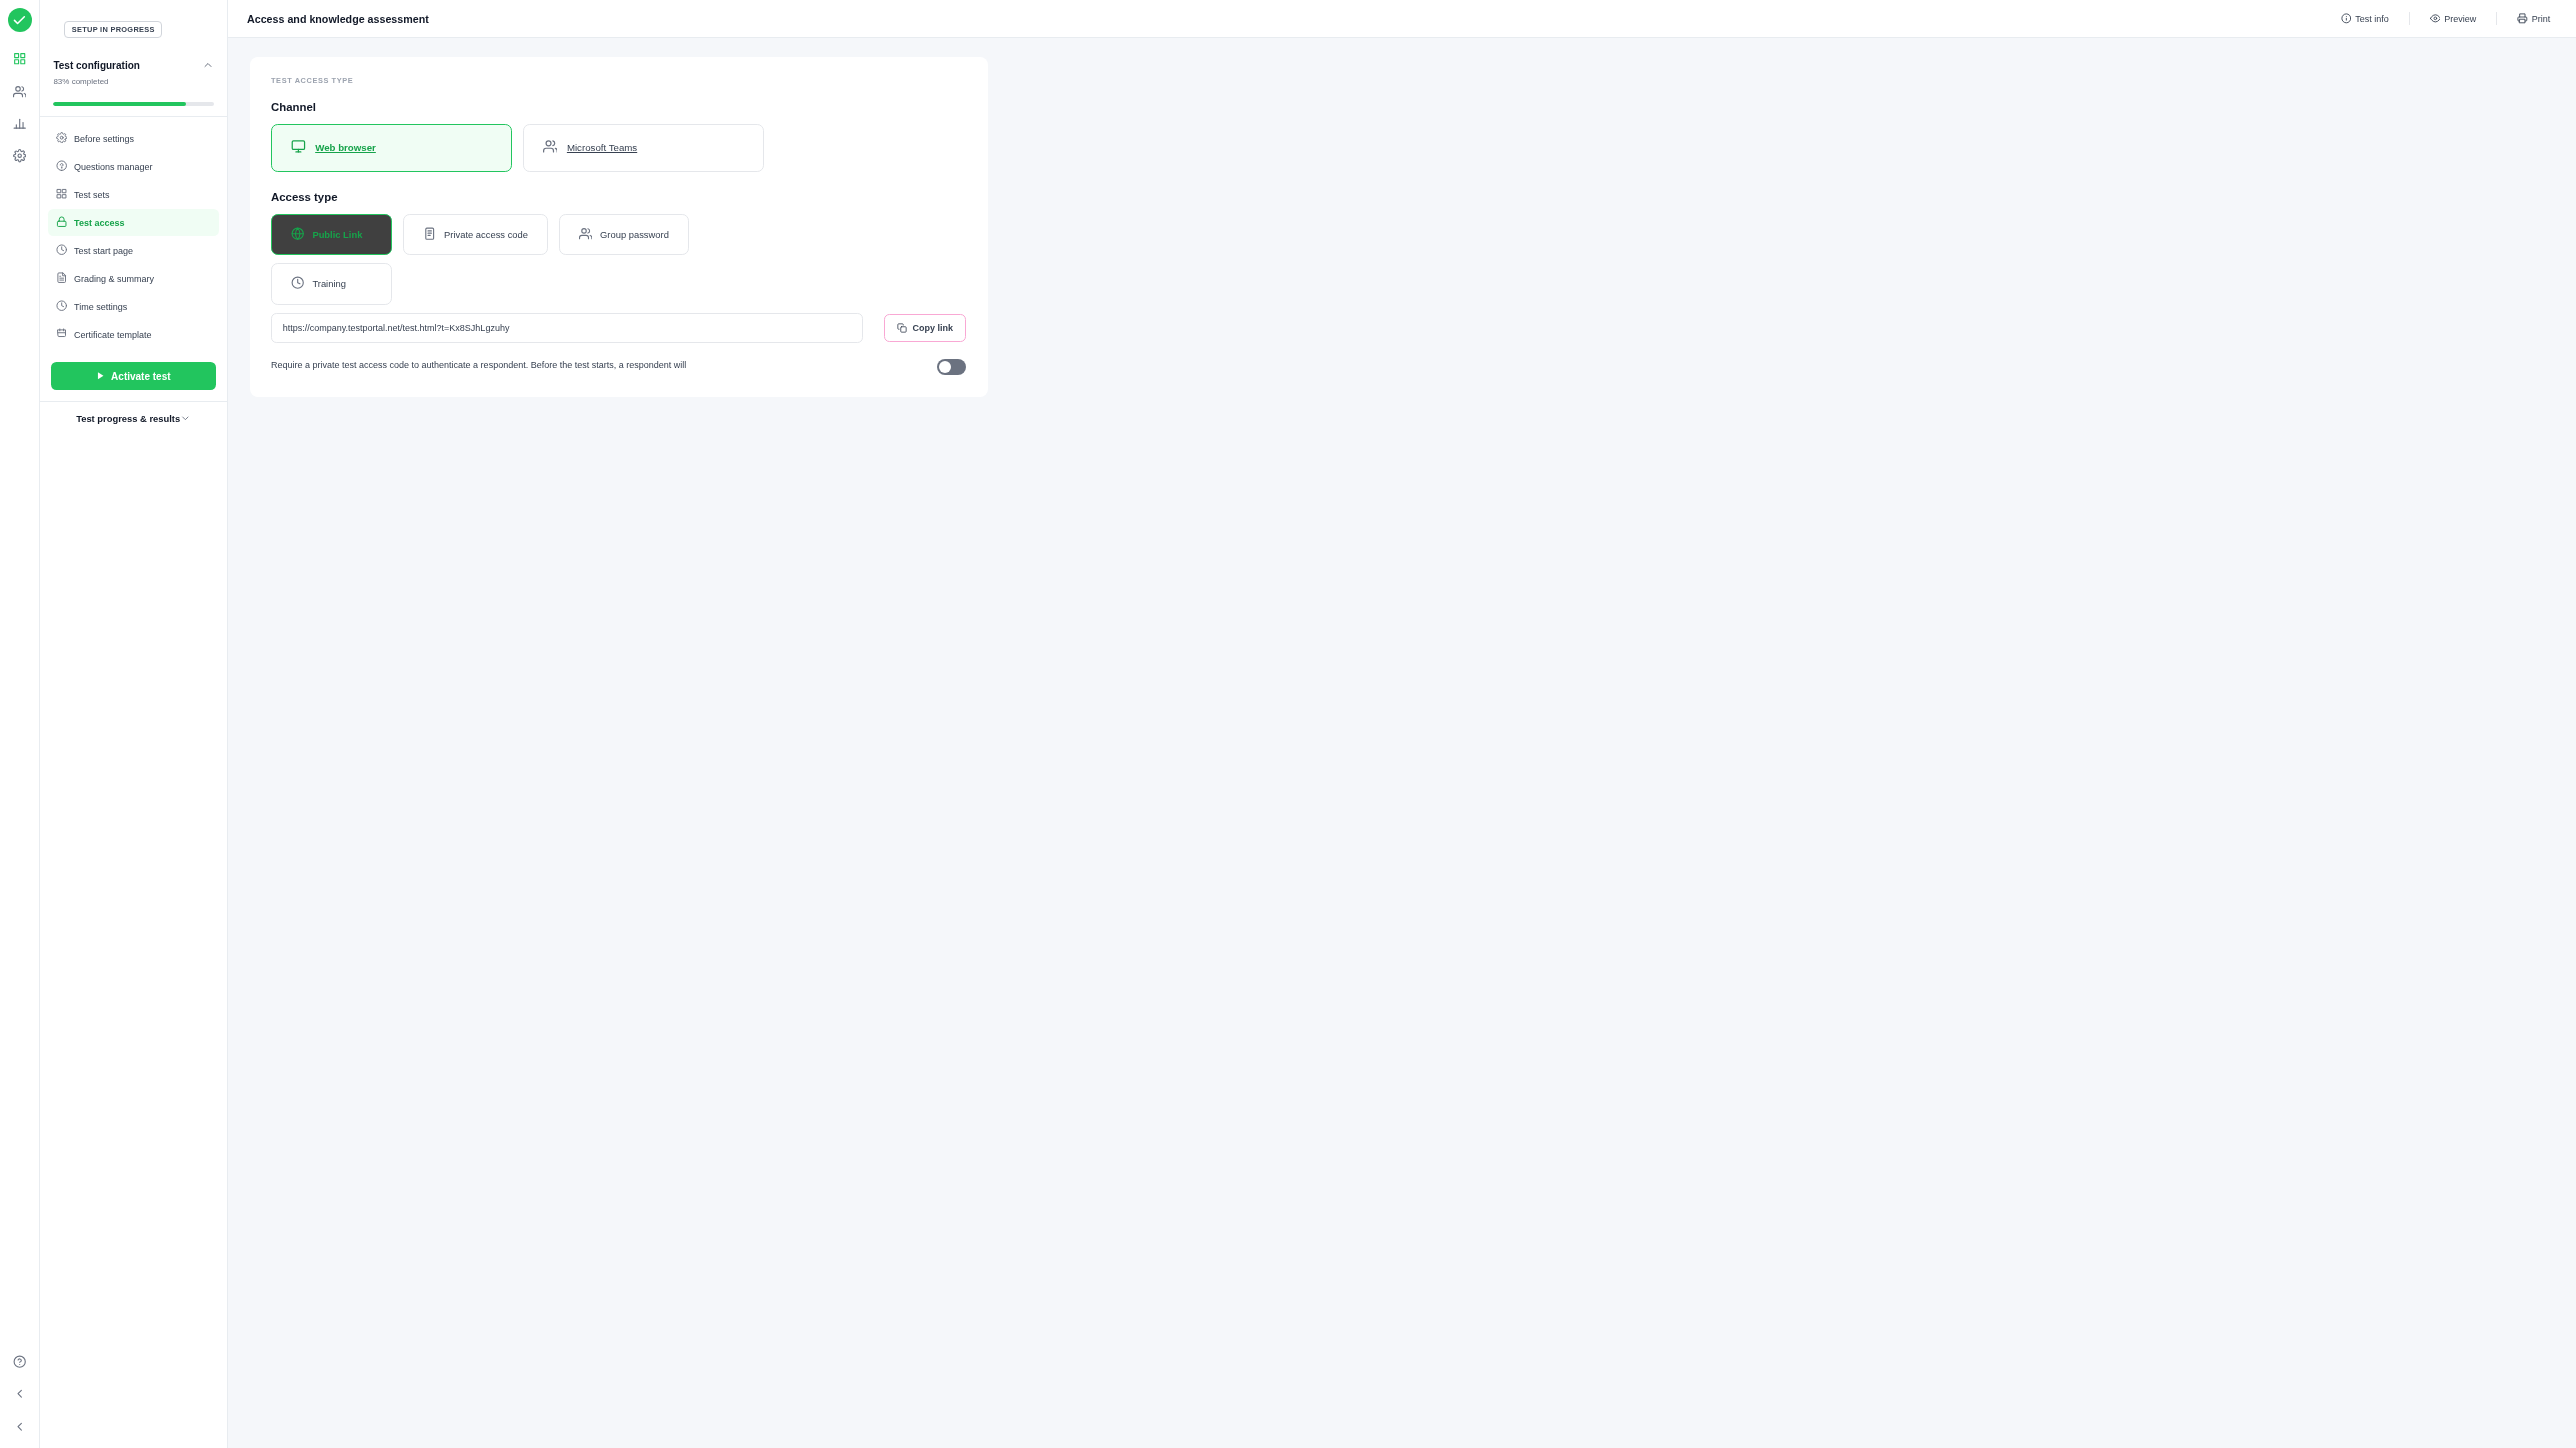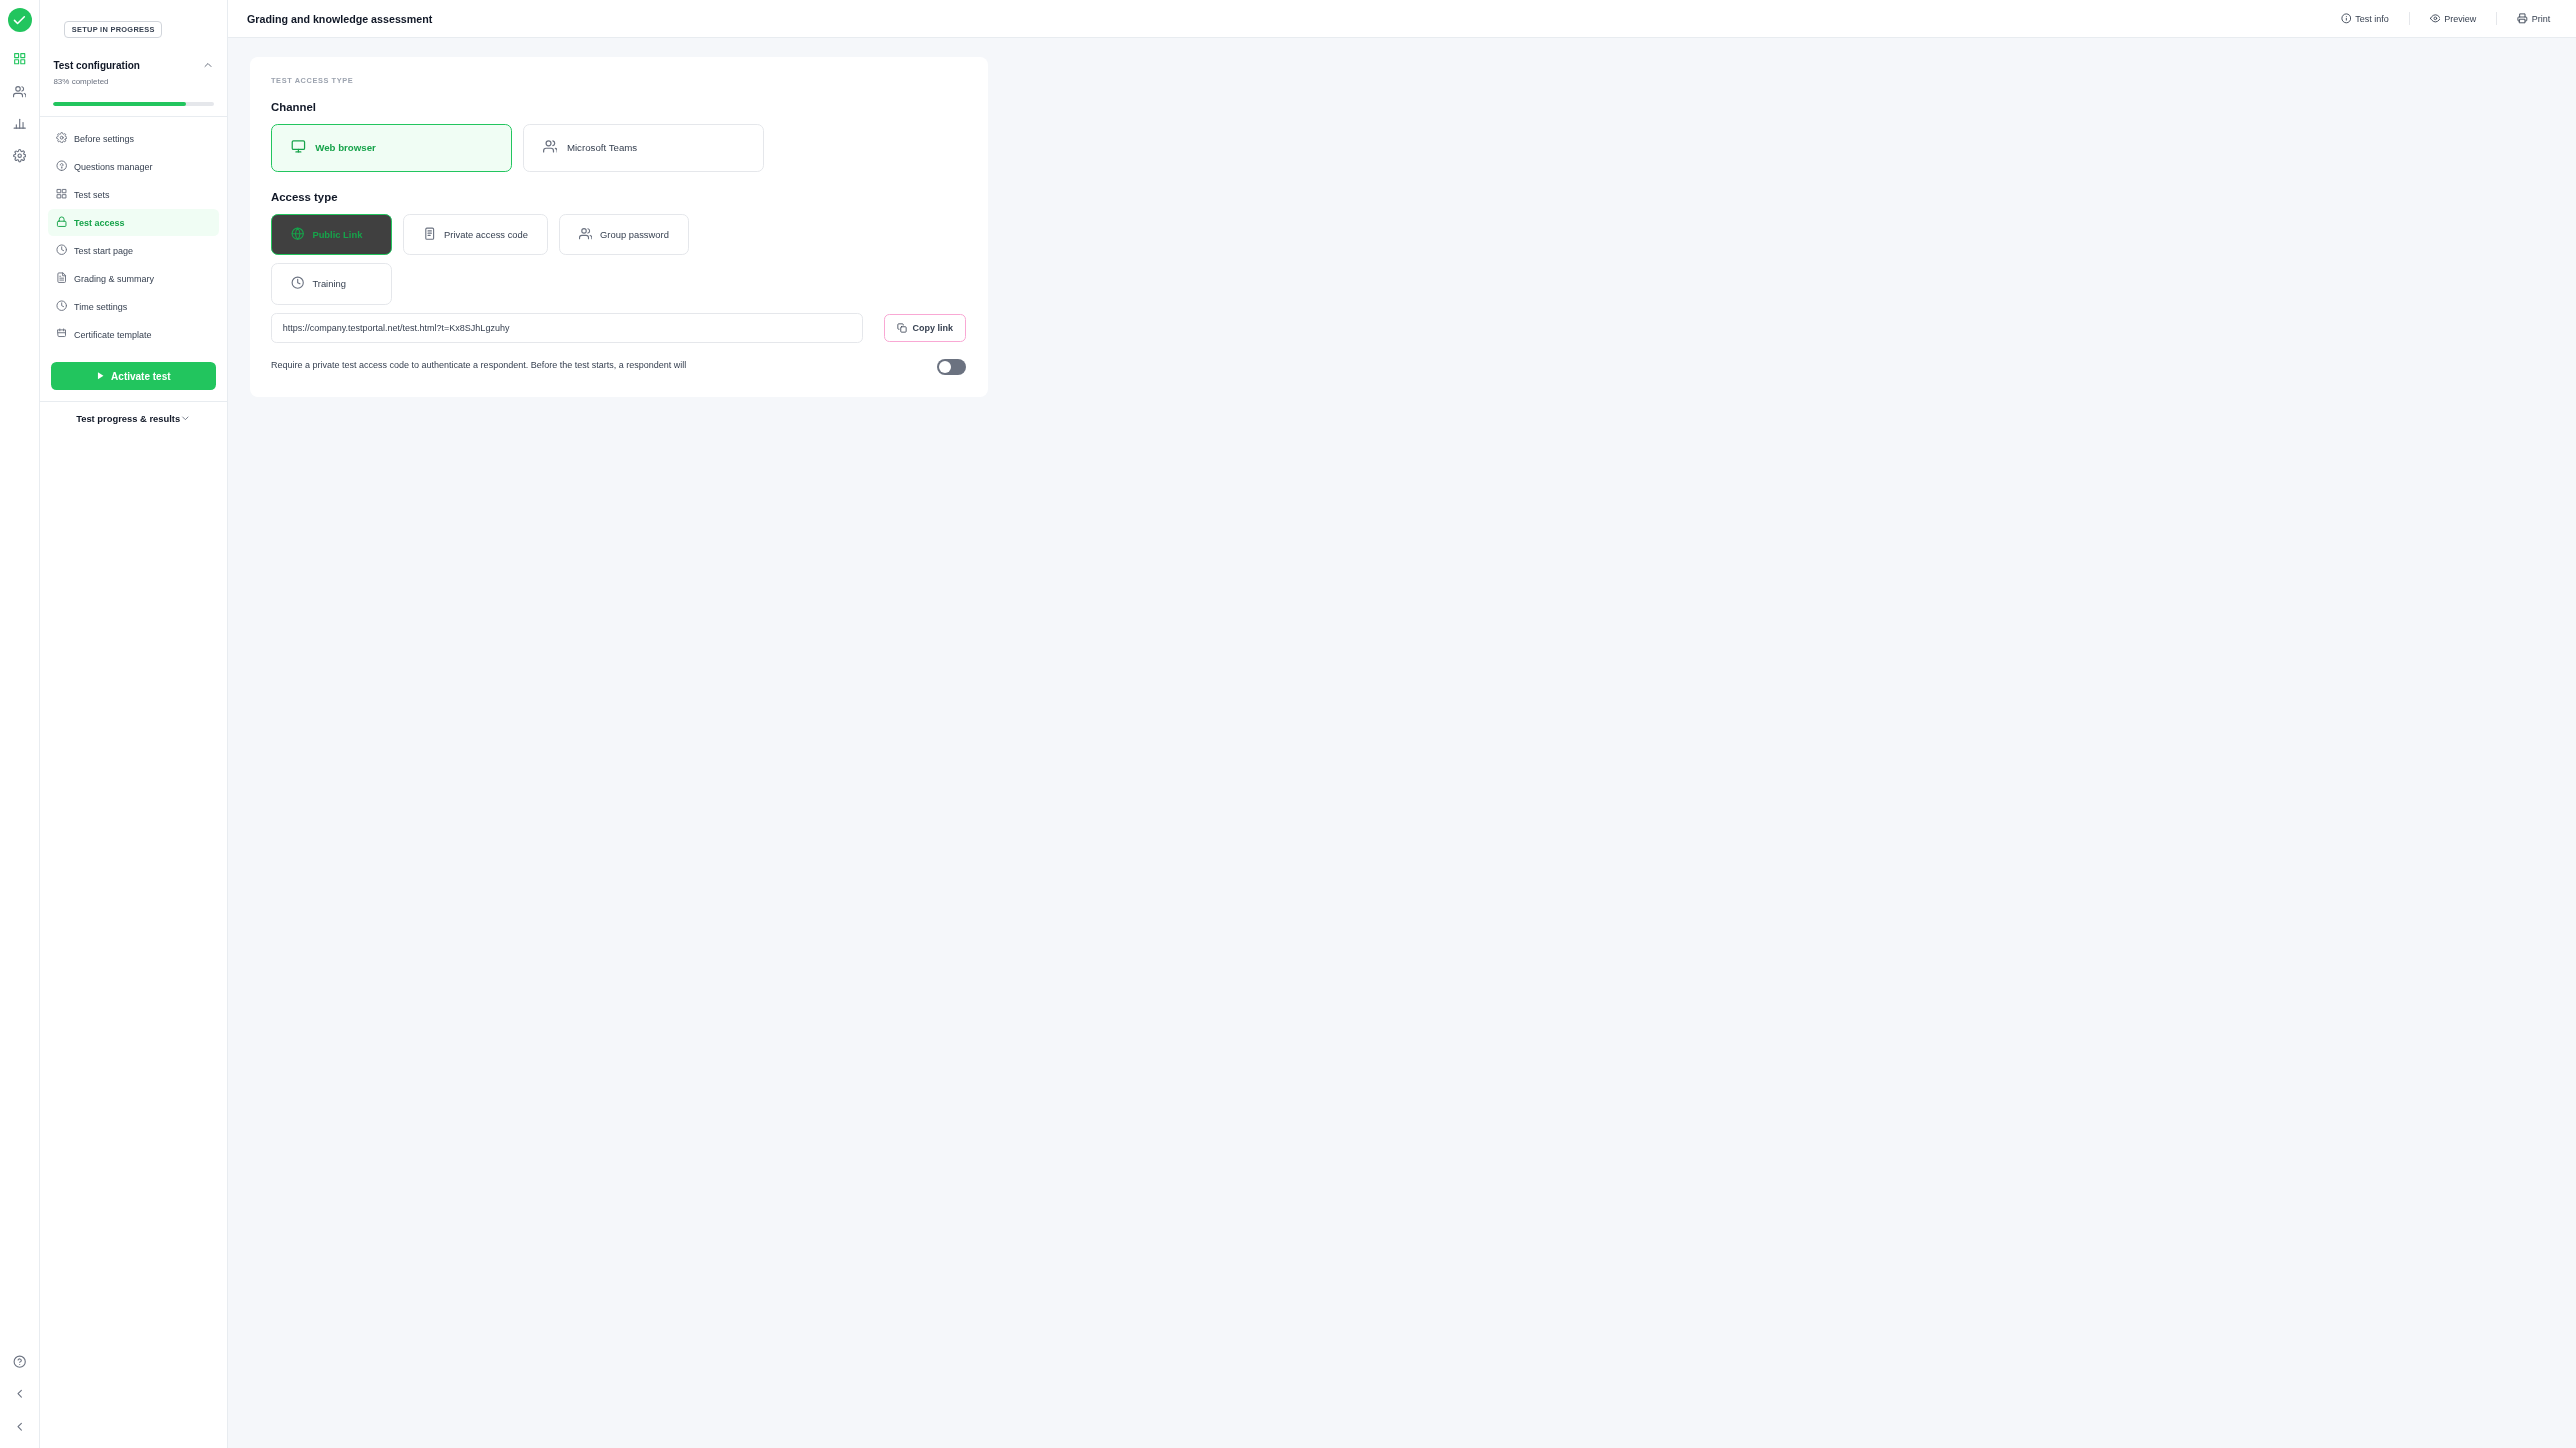--- a/index.html
+++ b/index.html
@@ -197,20 +197,21 @@
       max-width: 241px;
       border: 1.3px solid #e5e7eb;
       border-radius: 6.7px;
       padding: 14.8px 19px;
       display: flex; align-items: center; gap: 9.4px;
       cursor: pointer;
       background: #fff;
       font-size: 9.7px;
       font-weight: 500;
       color: #374151;
+      text-decoration: underline;
     }
     .channel-card.selected {
       border-color: #22c55e;
       background: #f0fdf4;
       color: #16a34a;
       font-weight: 600;
     }
     .channel-card .card-icon { color: #6b7280; }
     .channel-card.selected .card-icon { color: #16a34a; }
 
@@ -495,21 +496,21 @@
       <svg width="10.7" height="10.7" viewBox="0 0 24 24" fill="none" stroke="#6b7280" stroke-width="2" stroke-linecap="round" stroke-linejoin="round">
           <polyline points="6 9 12 15 18 9"></polyline>
         </svg>
     </div>
   </div>
 </div>
 
 <div class="main">
 
   <div class="top-header">
-    <span class="page-title-text">Grading and knowledge assessment</span>
+    <span class="page-title-text">Access and knowledge assessment</span>
     <div class="header-actions">
       <div class="header-action-item">
         <svg width="10.7" height="10.7" viewBox="0 0 24 24" fill="none" stroke="currentColor" stroke-width="2" stroke-linecap="round" stroke-linejoin="round">
             <circle cx="12" cy="12" r="10"></circle>
             <line x1="12" y1="16" x2="12" y2="12"></line>
             <line x1="12" y1="8" x2="12.01" y2="8"></line>
           </svg>
         <span>Test info</span>
       </div>
       <div class="header-divider"></div>

